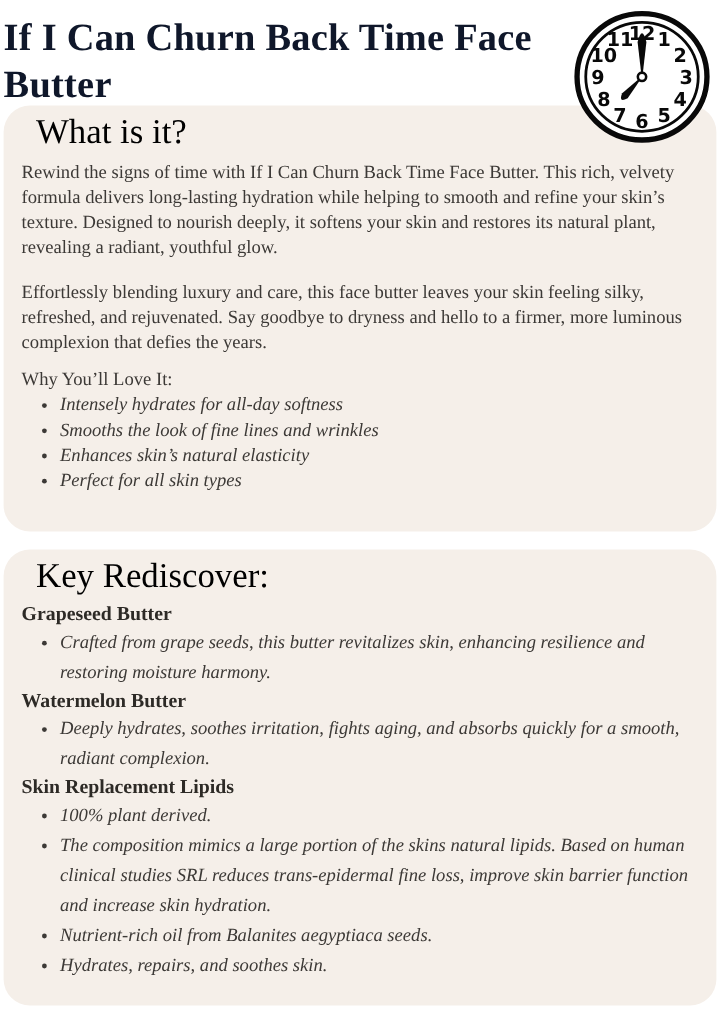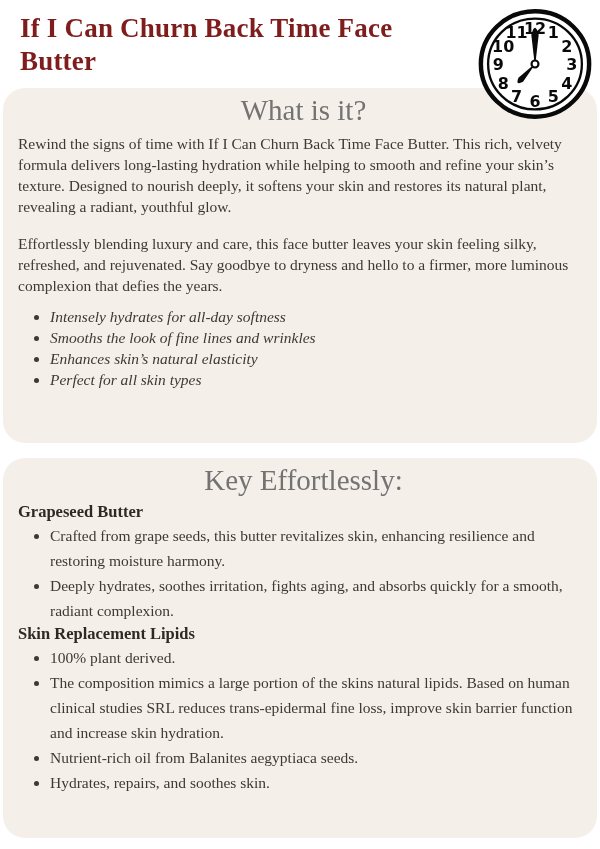--- a/index.html
+++ b/index.html
@@ -2,58 +2,58 @@
 <html><head>
 <meta charset="utf-8">
 <style>
   html,body{margin:0;padding:0;background:#ffffff;}
   .page{
     position:relative;width:600px;height:849px;overflow:hidden;
     background:#ffffff;
     font-family:"Liberation Serif","DejaVu Serif",serif;
   }
   .product-title{
-    position:absolute;left:20px;top:12px;width:452px;margin:0;
-    font-size:27px;line-height:1.23;font-weight:700;color:#7f1d1d;
+    position:absolute;left:3px;top:12px;width:452px;margin:0;
+    font-size:32px;line-height:1.23;font-weight:700;color:#0f172a;
     letter-spacing:0.2px;
   }
   .clock{
     position:absolute;top:6px;right:5px;width:120px;height:116px;z-index:5;
   }
   .clock text{
     font-family:"DejaVu Sans","Liberation Sans",sans-serif;
     font-weight:700;font-size:16.5px;fill:#090909;
   }
   .card{
     position:absolute;left:3px;width:594px;box-sizing:border-box;
     background:#f5efe9;border-radius:22px;overflow:hidden;
   }
   .card-what{top:88px;height:355px;padding:6px 20px 0 15px;}
   .card-ingredients{top:458px;height:380px;padding:6px 20px 0 15px;}
   .section-heading{
-    margin:0 0 6px 12px;font-weight:400;color:#737373;text-align:center;
+    margin:0 0 6px 12px;font-weight:400;color:#000000;
   }
   .card-what .section-heading{font-size:29px;line-height:1.14;}
   .card-ingredients .section-heading{font-size:29px;line-height:1.12;margin-bottom:5px;}
   .body-text{
     margin:0;font-size:15.5px;line-height:21px;color:#3c3936;
   }
   .para{margin-bottom:16px;}
   .para-tight{margin-bottom:10px;}
   .benefits-list{
     margin:0 0 10px 0;padding-left:32px;list-style:disc;font-style:italic;
   }
   .benefits-list li{
     font-size:15.5px;line-height:21px;color:#3c3936;
   }
   .ingredient-name{
     margin:0;font-size:16.5px;line-height:22px;font-weight:700;color:#2d2a26;
   }
   .ingredient-bullets{
-    margin:0;padding-left:32px;list-style:disc;
+    margin:0;padding-left:32px;list-style:disc;font-style:italic;
   }
   .ingredient-bullets li{
     font-size:15.5px;line-height:25px;color:#3c3936;
   }
 </style>
 </head>
 <body>
 
 <div class="page">
 
@@ -78,39 +78,41 @@
     </g>
     <path d="M60 63 L56.2 30 Q60 15 63.8 30 Z" fill="#090909"></path>
     <path d="M60 62 L56.8 38 Q60 29 63.2 38 Z" fill="#090909" transform="rotate(222 60 60)"></path>
     <circle cx="60" cy="60" r="3.6" fill="#ffffff" stroke="#090909" stroke-width="2.2"></circle>
   </svg>
 
   <section class="card card-what">
     <h2 class="section-heading">What is it?</h2>
     <p class="body-text para">Rewind the signs of time with If I Can Churn Back Time Face Butter. This rich, velvety formula delivers long-lasting hydration while helping to smooth and refine your skin’s texture. Designed to nourish deeply, it softens your skin and restores its natural plant, revealing a radiant, youthful glow.</p>
     <p class="body-text para-tight">Effortlessly blending luxury and care, this face butter leaves your skin feeling silky, refreshed, and rejuvenated. Say goodbye to dryness and hello to a firmer, more luminous complexion that defies the years.</p>
+    <p class="body-text">Why You’ll Love It:</p>
     <ul class="benefits-list">
       <li>Intensely hydrates for all-day softness</li>
       <li>Smooths the look of fine lines and wrinkles</li>
       <li>Enhances skin’s natural elasticity</li>
       <li>Perfect for all skin types</li>
     </ul>
   </section>
 
   <section class="card card-ingredients">
-    <h2 class="section-heading">Key Effortlessly:</h2>
+    <h2 class="section-heading">Key Rediscover:</h2>
 
     <div class="ingredient">
       <h3 class="ingredient-name">Grapeseed Butter</h3>
       <ul class="ingredient-bullets">
         <li>Crafted from grape seeds, this butter revitalizes skin, enhancing resilience and restoring moisture harmony.</li>
       </ul>
     </div>
 
     <div class="ingredient">
+      <h3 class="ingredient-name">Watermelon Butter</h3>
       <ul class="ingredient-bullets">
         <li>Deeply hydrates, soothes irritation, fights aging, and absorbs quickly for a smooth, radiant complexion.</li>
       </ul>
     </div>
 
     <div class="ingredient">
       <h3 class="ingredient-name">Skin Replacement Lipids</h3>
       <ul class="ingredient-bullets">
         <li>100% plant derived.</li>
         <li>The composition mimics a large portion of the skins natural lipids. Based on human clinical studies SRL reduces trans-epidermal fine loss, improve skin barrier function and increase skin hydration.</li>

